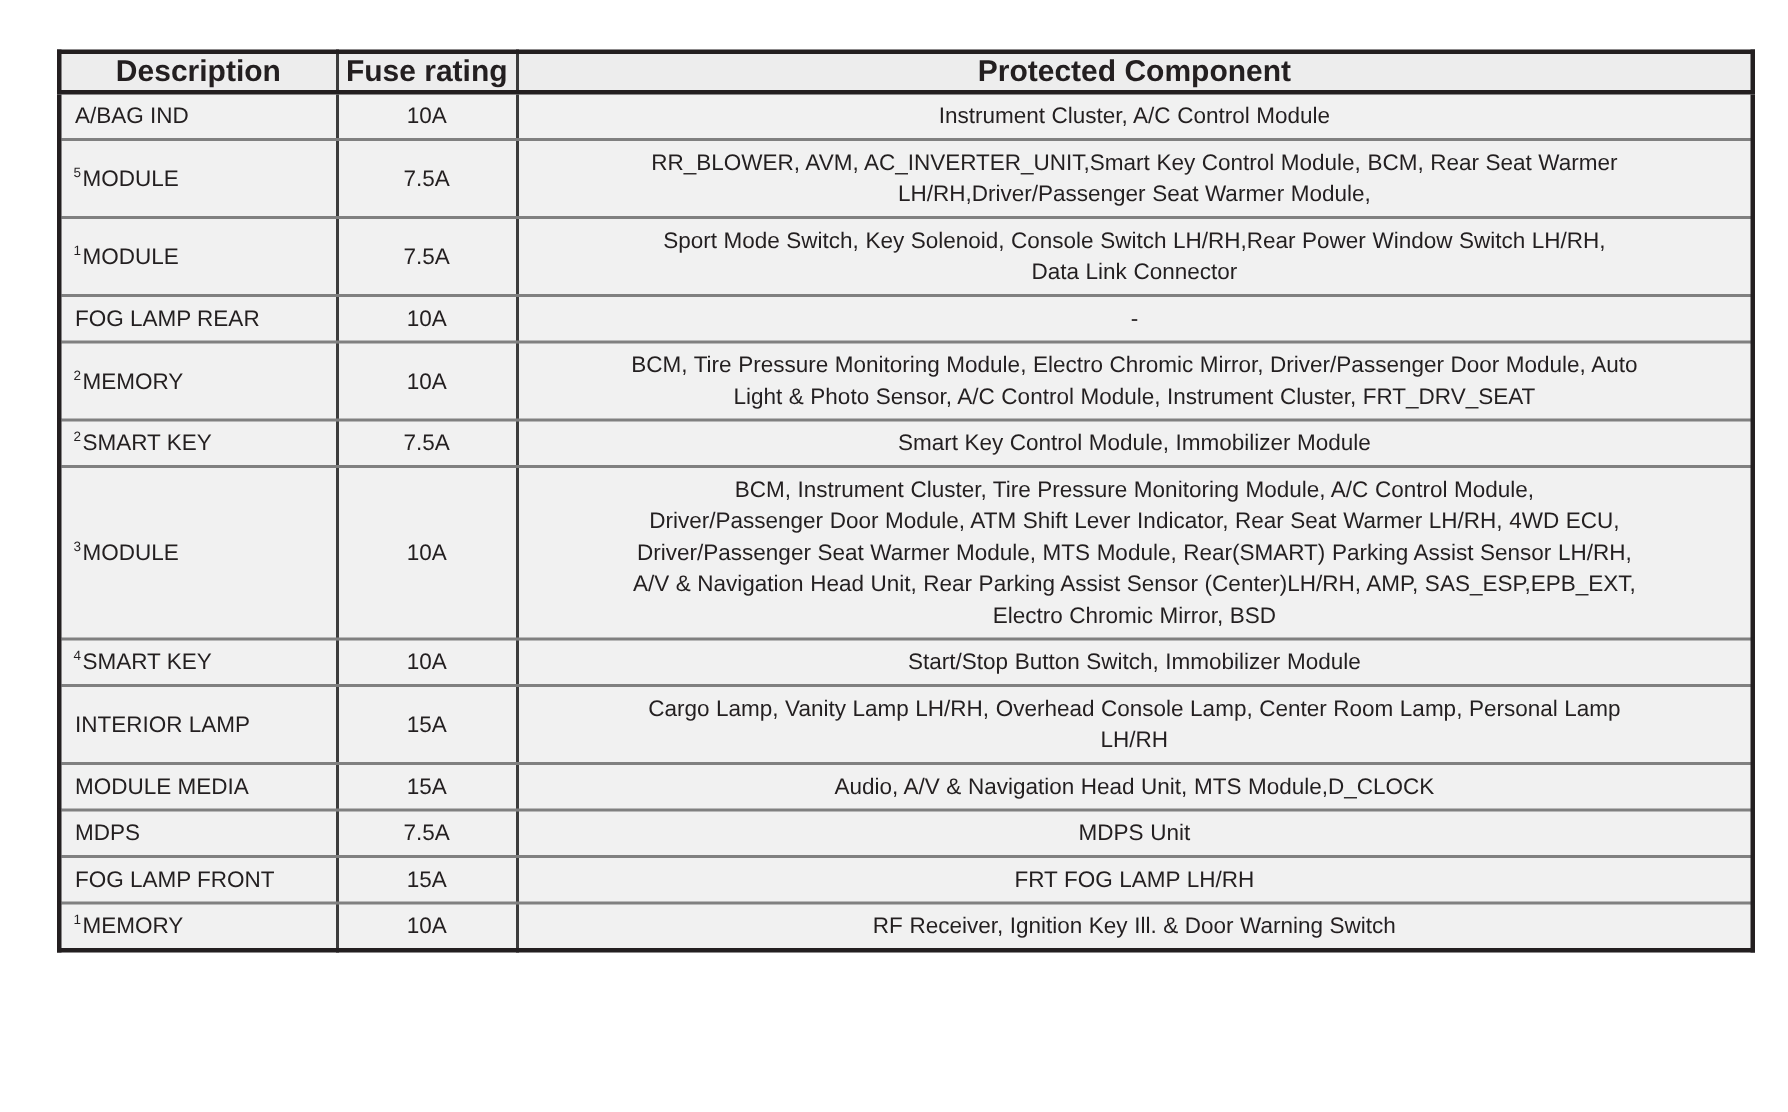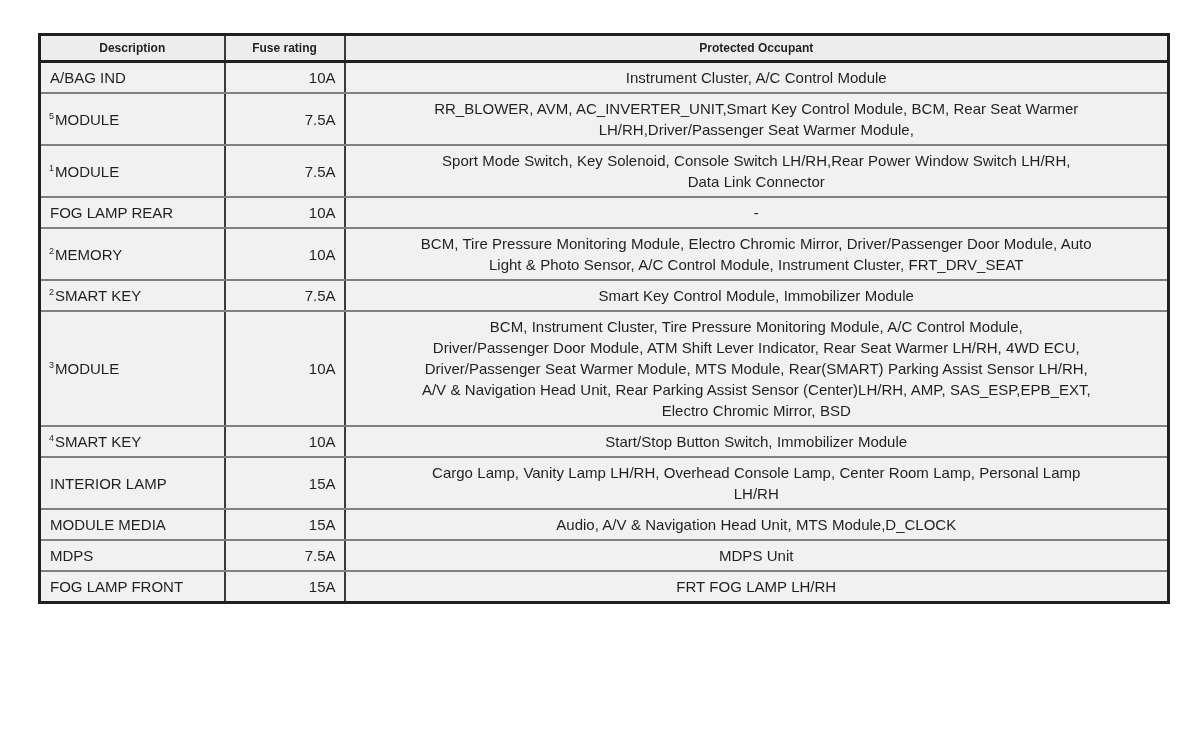--- a/index.html
+++ b/index.html
@@ -23,21 +23,21 @@
     table-layout: fixed;
     background: #f1f1f1;
     border: 3px solid #231f20;
   }
   table.fuse-table col.col-desc   { width: 185px; }
   table.fuse-table col.col-rating { width: 120px; }
   table.fuse-table col.col-comp   { width: auto; }
   th {
     background: #ededed;
     font-weight: bold;
-    font-size: 12px;
+    font-size: 20px;
     line-height: 18px;
     text-align: center;
     padding: 3px 4px;
     border-bottom: 3px solid #231f20;
     border-left: 2px solid #3c3c3c;
     border-right: 2px solid #3c3c3c;
   }
   td {
     font-size: 15px;
     line-height: 21px;
@@ -53,21 +53,21 @@
     text-align: left;
     white-space: nowrap;
   }
   td.desc sup {
     font-size: 9px;
     line-height: 0;
     vertical-align: super;
     margin-right: 1px;
   }
   td.rating {
-    text-align: right;
+    text-align: center;
   }
   td.comp {
     text-align: center;
     white-space: pre-line;
     word-spacing: 0.2px;
   }
 </style>
 </head>
 <body>
 
@@ -75,21 +75,21 @@
   <table class="fuse-table">
     <colgroup>
       <col class="col-desc">
         <col class="col-rating">
         <col class="col-comp">
     </colgroup>
     <thead>
       <tr>
         <th>Description</th>
         <th>Fuse rating</th>
-        <th>Protected Occupant</th>
+        <th>Protected Component</th>
       </tr>
     </thead>
     <tbody>
       <tr>
         <td class="desc"><sup></sup><span>A/BAG IND</span></td>
         <td class="rating">10A</td>
         <td class="comp">Instrument Cluster, A/C Control Module</td>
       </tr>
       <tr>
         <td class="desc"><sup>5</sup><span>MODULE</span></td>
@@ -147,15 +147,20 @@
       <tr>
         <td class="desc"><sup></sup><span>MDPS</span></td>
         <td class="rating">7.5A</td>
         <td class="comp">MDPS Unit</td>
       </tr>
       <tr>
         <td class="desc"><sup></sup><span>FOG LAMP FRONT</span></td>
         <td class="rating">15A</td>
         <td class="comp">FRT FOG LAMP LH/RH</td>
       </tr>
+      <tr>
+        <td class="desc"><sup>1</sup><span>MEMORY</span></td>
+        <td class="rating">10A</td>
+        <td class="comp">RF Receiver, Ignition Key Ill. &amp; Door Warning Switch</td>
+      </tr>
     </tbody>
   </table>
 </div>
 
 </body></html>

